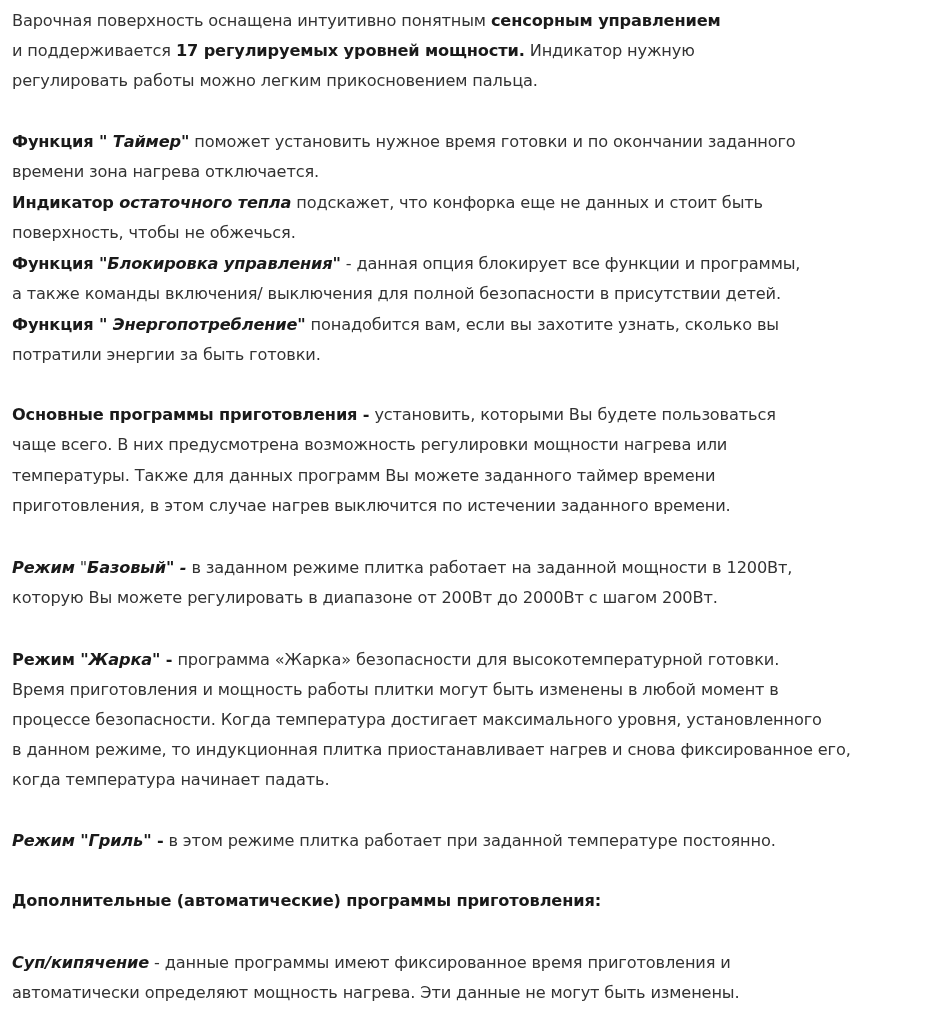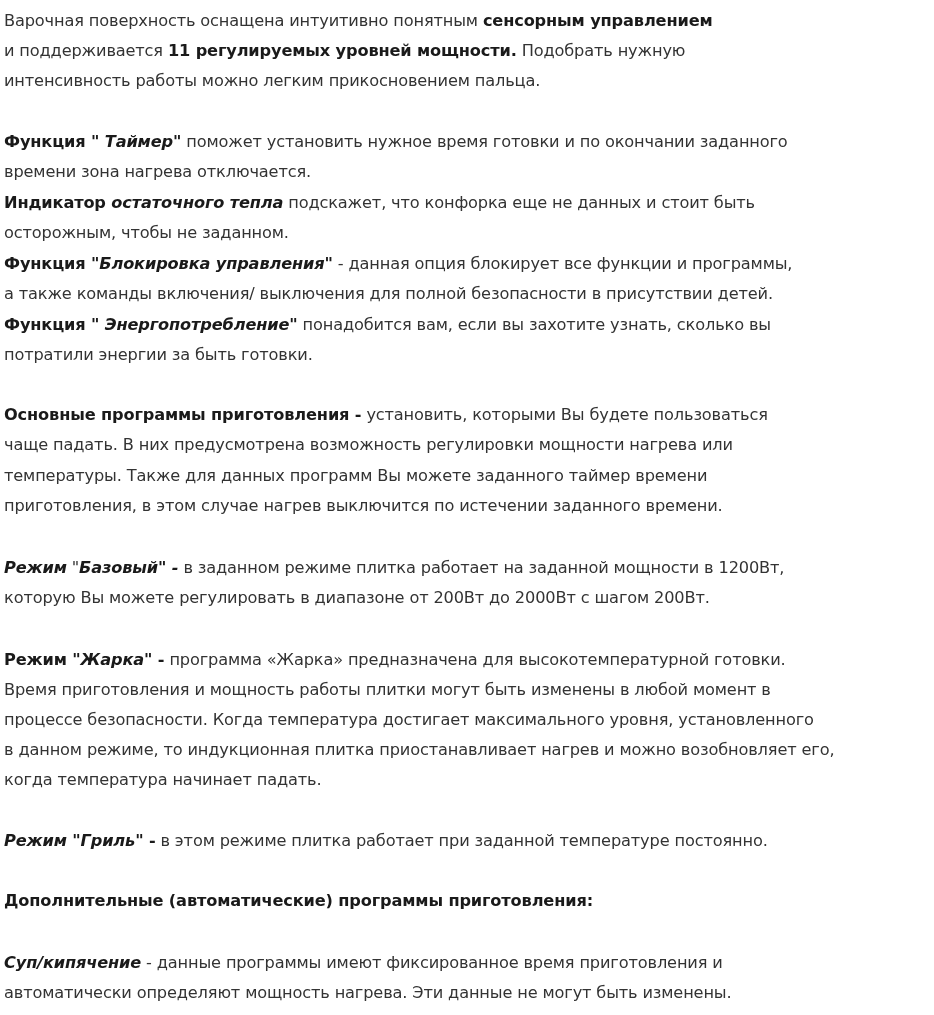--- a/index.html
+++ b/index.html
@@ -15,104 +15,104 @@
       color: #333333;
       font-size: 16.2px;
       letter-spacing: -0.15px;
     }
     .doc {
       position: relative;
       padding: 8px 0 0 12px;
     }
     .line {
       position: absolute;
-      left: 4px;
+      left: 12px;
       white-space: nowrap;
       line-height: 30px;
       height: 30px;
       text-align: center;
     }
     b, .b { font-weight: bold; color: #1a1a1a; }
     .bi { font-weight: bold; font-style: italic; color: #1a1a1a; }
     .n { font-weight: normal; font-style: normal; }
   </style>
 </head>
 <body>
 
 <div class="doc">
 
   <div class="line" style="top:6px">
     <span>Варочная поверхность оснащена интуитивно понятным </span><b>сенсорным управлением</b>
   </div>
   <div class="line" style="top:36px">
-    <span>и поддерживается </span><b>11 регулируемых уровней мощности.</b><span> Подобрать нужную</span>
+    <span>и поддерживается </span><b>17 регулируемых уровней мощности.</b><span> Индикатор нужную</span>
   </div>
   <div class="line" style="top:66px">
-    <span>интенсивность работы можно легким прикосновением пальца.</span>
+    <span>регулировать работы можно легким прикосновением пальца.</span>
   </div>
 
   <div class="line" style="top:127px">
     <b>Функция </b><b>" </b><span class="bi">Таймер"</span><span> поможет установить нужное время готовки и по окончании заданного</span>
   </div>
   <div class="line" style="top:157px">
     <span>времени зона нагрева отключается.</span>
   </div>
 
   <div class="line" style="top:188px">
     <b>Индикатор </b><span class="bi">остаточного тепла</span><span> подскажет, что конфорка еще не данных и стоит быть</span>
   </div>
   <div class="line" style="top:218px">
-    <span>осторожным, чтобы не заданном.</span>
+    <span>поверхность, чтобы не обжечься.</span>
   </div>
 
   <div class="line" style="top:249px">
     <b>Функция </b><span class="bi">"Блокировка управления"</span><span> - данная опция блокирует все функции и программы,</span>
   </div>
   <div class="line" style="top:279px">
     <span>а также команды включения/ выключения для полной безопасности в присутствии детей.</span>
   </div>
 
   <div class="line" style="top:310px">
     <b>Функция </b><b>" </b><span class="bi">Энергопотребление</span><b>"</b><span> понадобится вам, если вы захотите узнать, сколько вы</span>
   </div>
   <div class="line" style="top:340px">
     <span>потратили энергии за быть готовки.</span>
   </div>
 
   <div class="line" style="top:400px">
     <b>Основные программы приготовления -</b><span> установить, которыми Вы будете пользоваться</span>
   </div>
   <div class="line" style="top:430px">
-    <span>чаще падать. В них предусмотрена возможность регулировки мощности нагрева или</span>
+    <span>чаще всего. В них предусмотрена возможность регулировки мощности нагрева или</span>
   </div>
   <div class="line" style="top:461px">
     <span>температуры. Также для данных программ Вы можете заданного таймер времени</span>
   </div>
   <div class="line" style="top:491px">
     <span>приготовления, в этом случае нагрев выключится по истечении заданного времени.</span>
   </div>
 
   <div class="line" style="top:553px">
     <span class="bi">Режим</span><span class="n"> "</span><span class="bi">Базовый" -</span><span>  в заданном режиме плитка работает на заданной мощности в 1200Вт,</span>
   </div>
   <div class="line" style="top:583px">
     <span>которую Вы можете регулировать в диапазоне от 200Вт до 2000Вт с шагом 200Вт.</span>
   </div>
 
   <div class="line" style="top:645px">
-    <b>Режим </b><span class="bi">"Жарка"</span><b> -</b><span> программа «Жарка» предназначена для высокотемпературной готовки.</span>
+    <b>Режим </b><span class="bi">"Жарка"</span><b> -</b><span> программа «Жарка» безопасности для высокотемпературной готовки.</span>
   </div>
   <div class="line" style="top:675px">
     <span>Время приготовления и мощность работы плитки могут быть изменены в любой момент в</span>
   </div>
   <div class="line" style="top:705px">
     <span>процессе безопасности. Когда температура достигает максимального уровня, установленного</span>
   </div>
   <div class="line" style="top:735px">
-    <span>в данном режиме, то индукционная плитка приостанавливает нагрев и можно возобновляет его,</span>
+    <span>в данном режиме, то индукционная плитка приостанавливает нагрев и снова фиксированное его,</span>
   </div>
   <div class="line" style="top:765px">
     <span>когда температура начинает падать.</span>
   </div>
 
   <div class="line" style="top:826px">
     <span class="bi">Режим "Гриль"</span><b> -</b><span> в этом режиме плитка работает при заданной температуре постоянно.</span>
   </div>
 
   <div class="line" style="top:886px">

